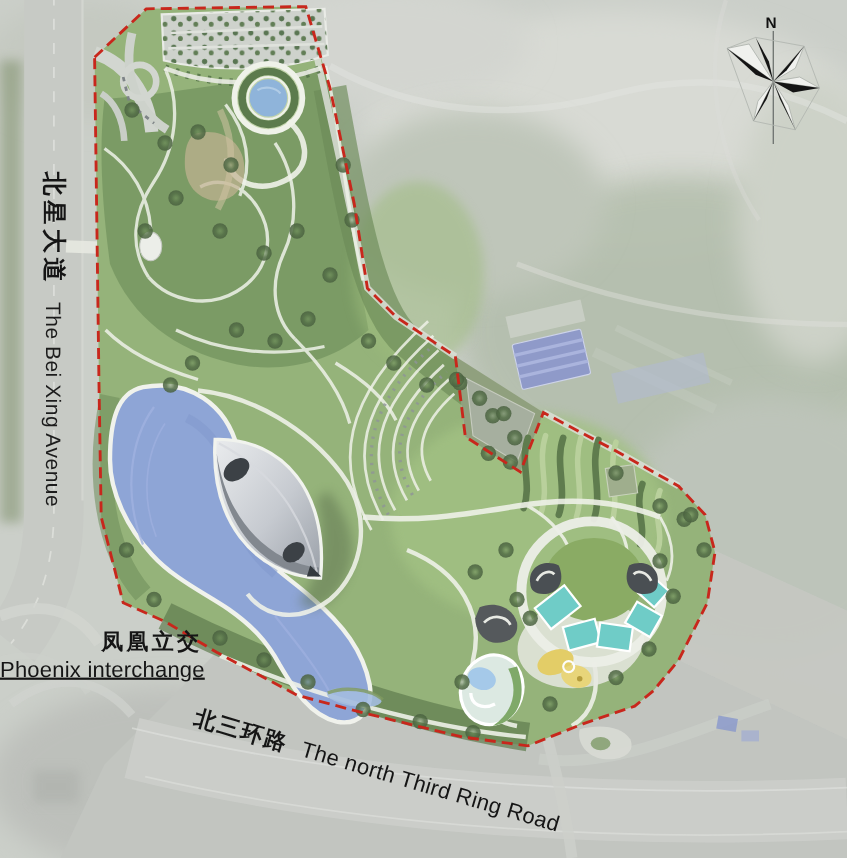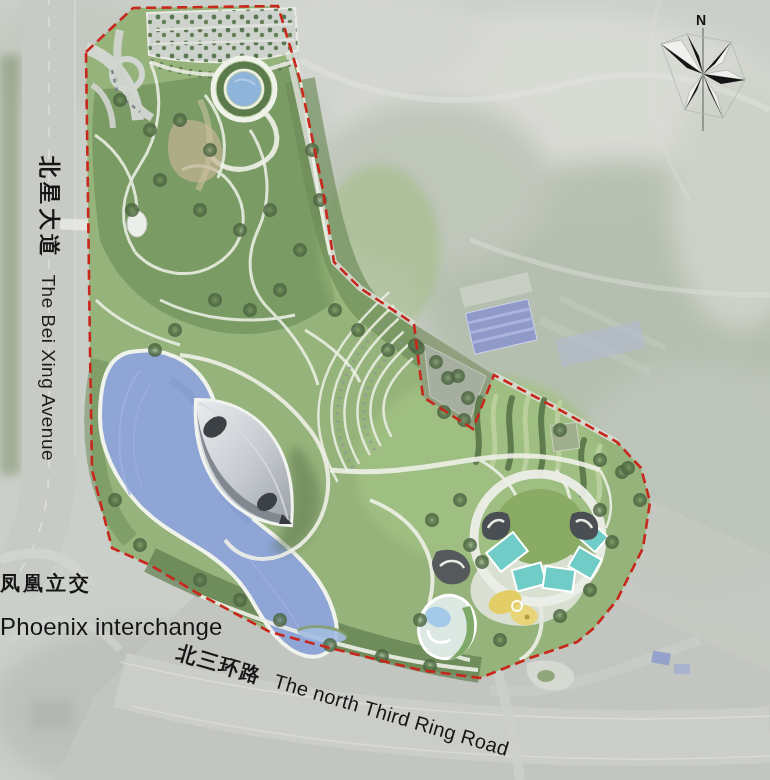--- a/index.html
+++ b/index.html
@@ -4,23 +4,23 @@
 <style>
   html,body{margin:0;padding:0;background:#9a9d98;}
   .stage{position:relative;width:770px;height:780px;overflow:hidden;background:#cbcfc9;
          font-family:"Liberation Sans",sans-serif;}
   .stage svg.map{position:absolute;left:0;top:0;}
   .lbl{position:absolute;color:#151515;white-space:nowrap;}
   .lbl .zh{font-weight:700;}
   #lbl-beixing{left:64px;top:156px;transform:rotate(90deg);transform-origin:0 0;}
   #lbl-beixing .zh{font-size:22px;letter-spacing:4px;}
   #lbl-beixing .en{font-size:19px;margin-left:10px;letter-spacing:.5px;color:#1c1c1c;}
-  #lbl-phoenix{left:0px;top:570px;width:184px;text-align:left;}
+  #lbl-phoenix{left:0px;top:570px;width:184px;text-align:right;}
   #lbl-phoenix .zh{display:block;font-size:20px;letter-spacing:3px;}
-  #lbl-phoenix .en{display:block;font-size:24px;letter-spacing:.2px;margin-top:16px;}
+  #lbl-phoenix .en{display:block;font-size:20px;letter-spacing:.2px;margin-top:1px;text-decoration:underline;}
   #lbl-ring{left:181px;top:639px;transform:rotate(16.5deg);transform-origin:0 0;}
   #lbl-ring .zh{font-size:20px;letter-spacing:2px;}
   #lbl-ring .en{font-size:20px;margin-left:9px;letter-spacing:.3px;}
   #compass{position:absolute;left:653px;top:12px;width:100px;height:124px;}
   #compass .n{position:absolute;left:43px;top:0;font-weight:700;font-size:14px;color:#111;}
   #compass svg{position:absolute;left:0;top:16px;}
 </style>
 </head>
 <body>
 

